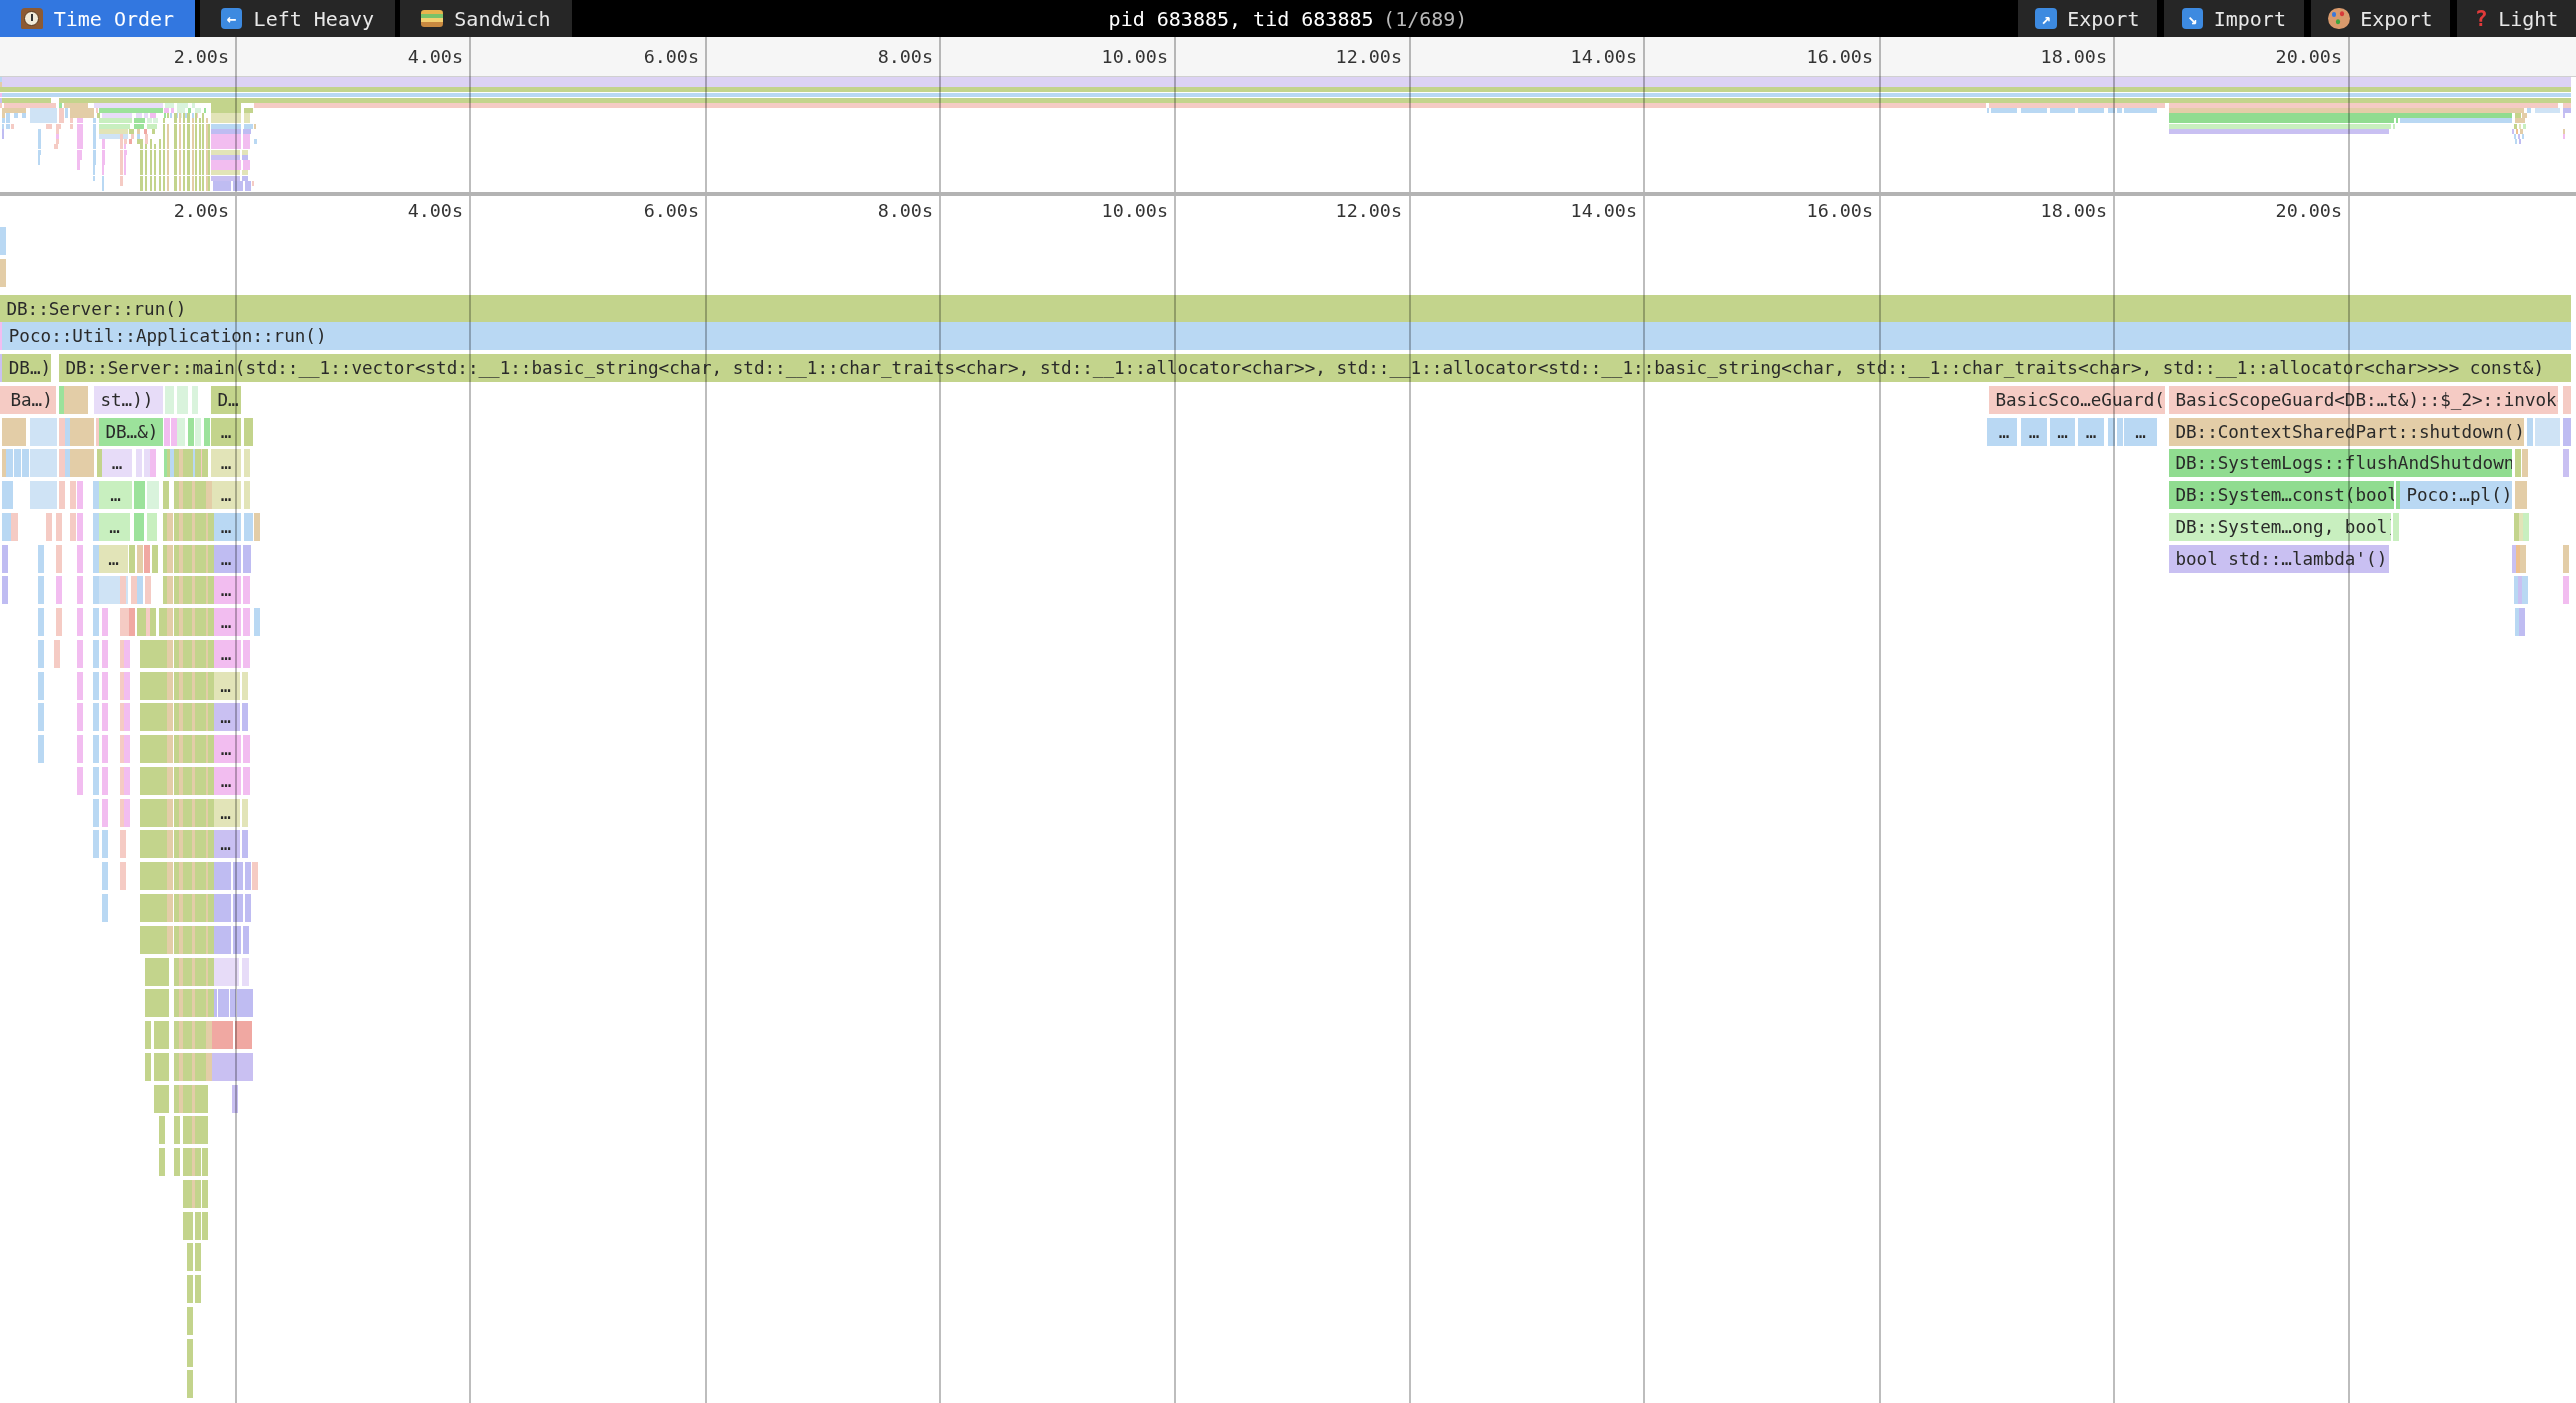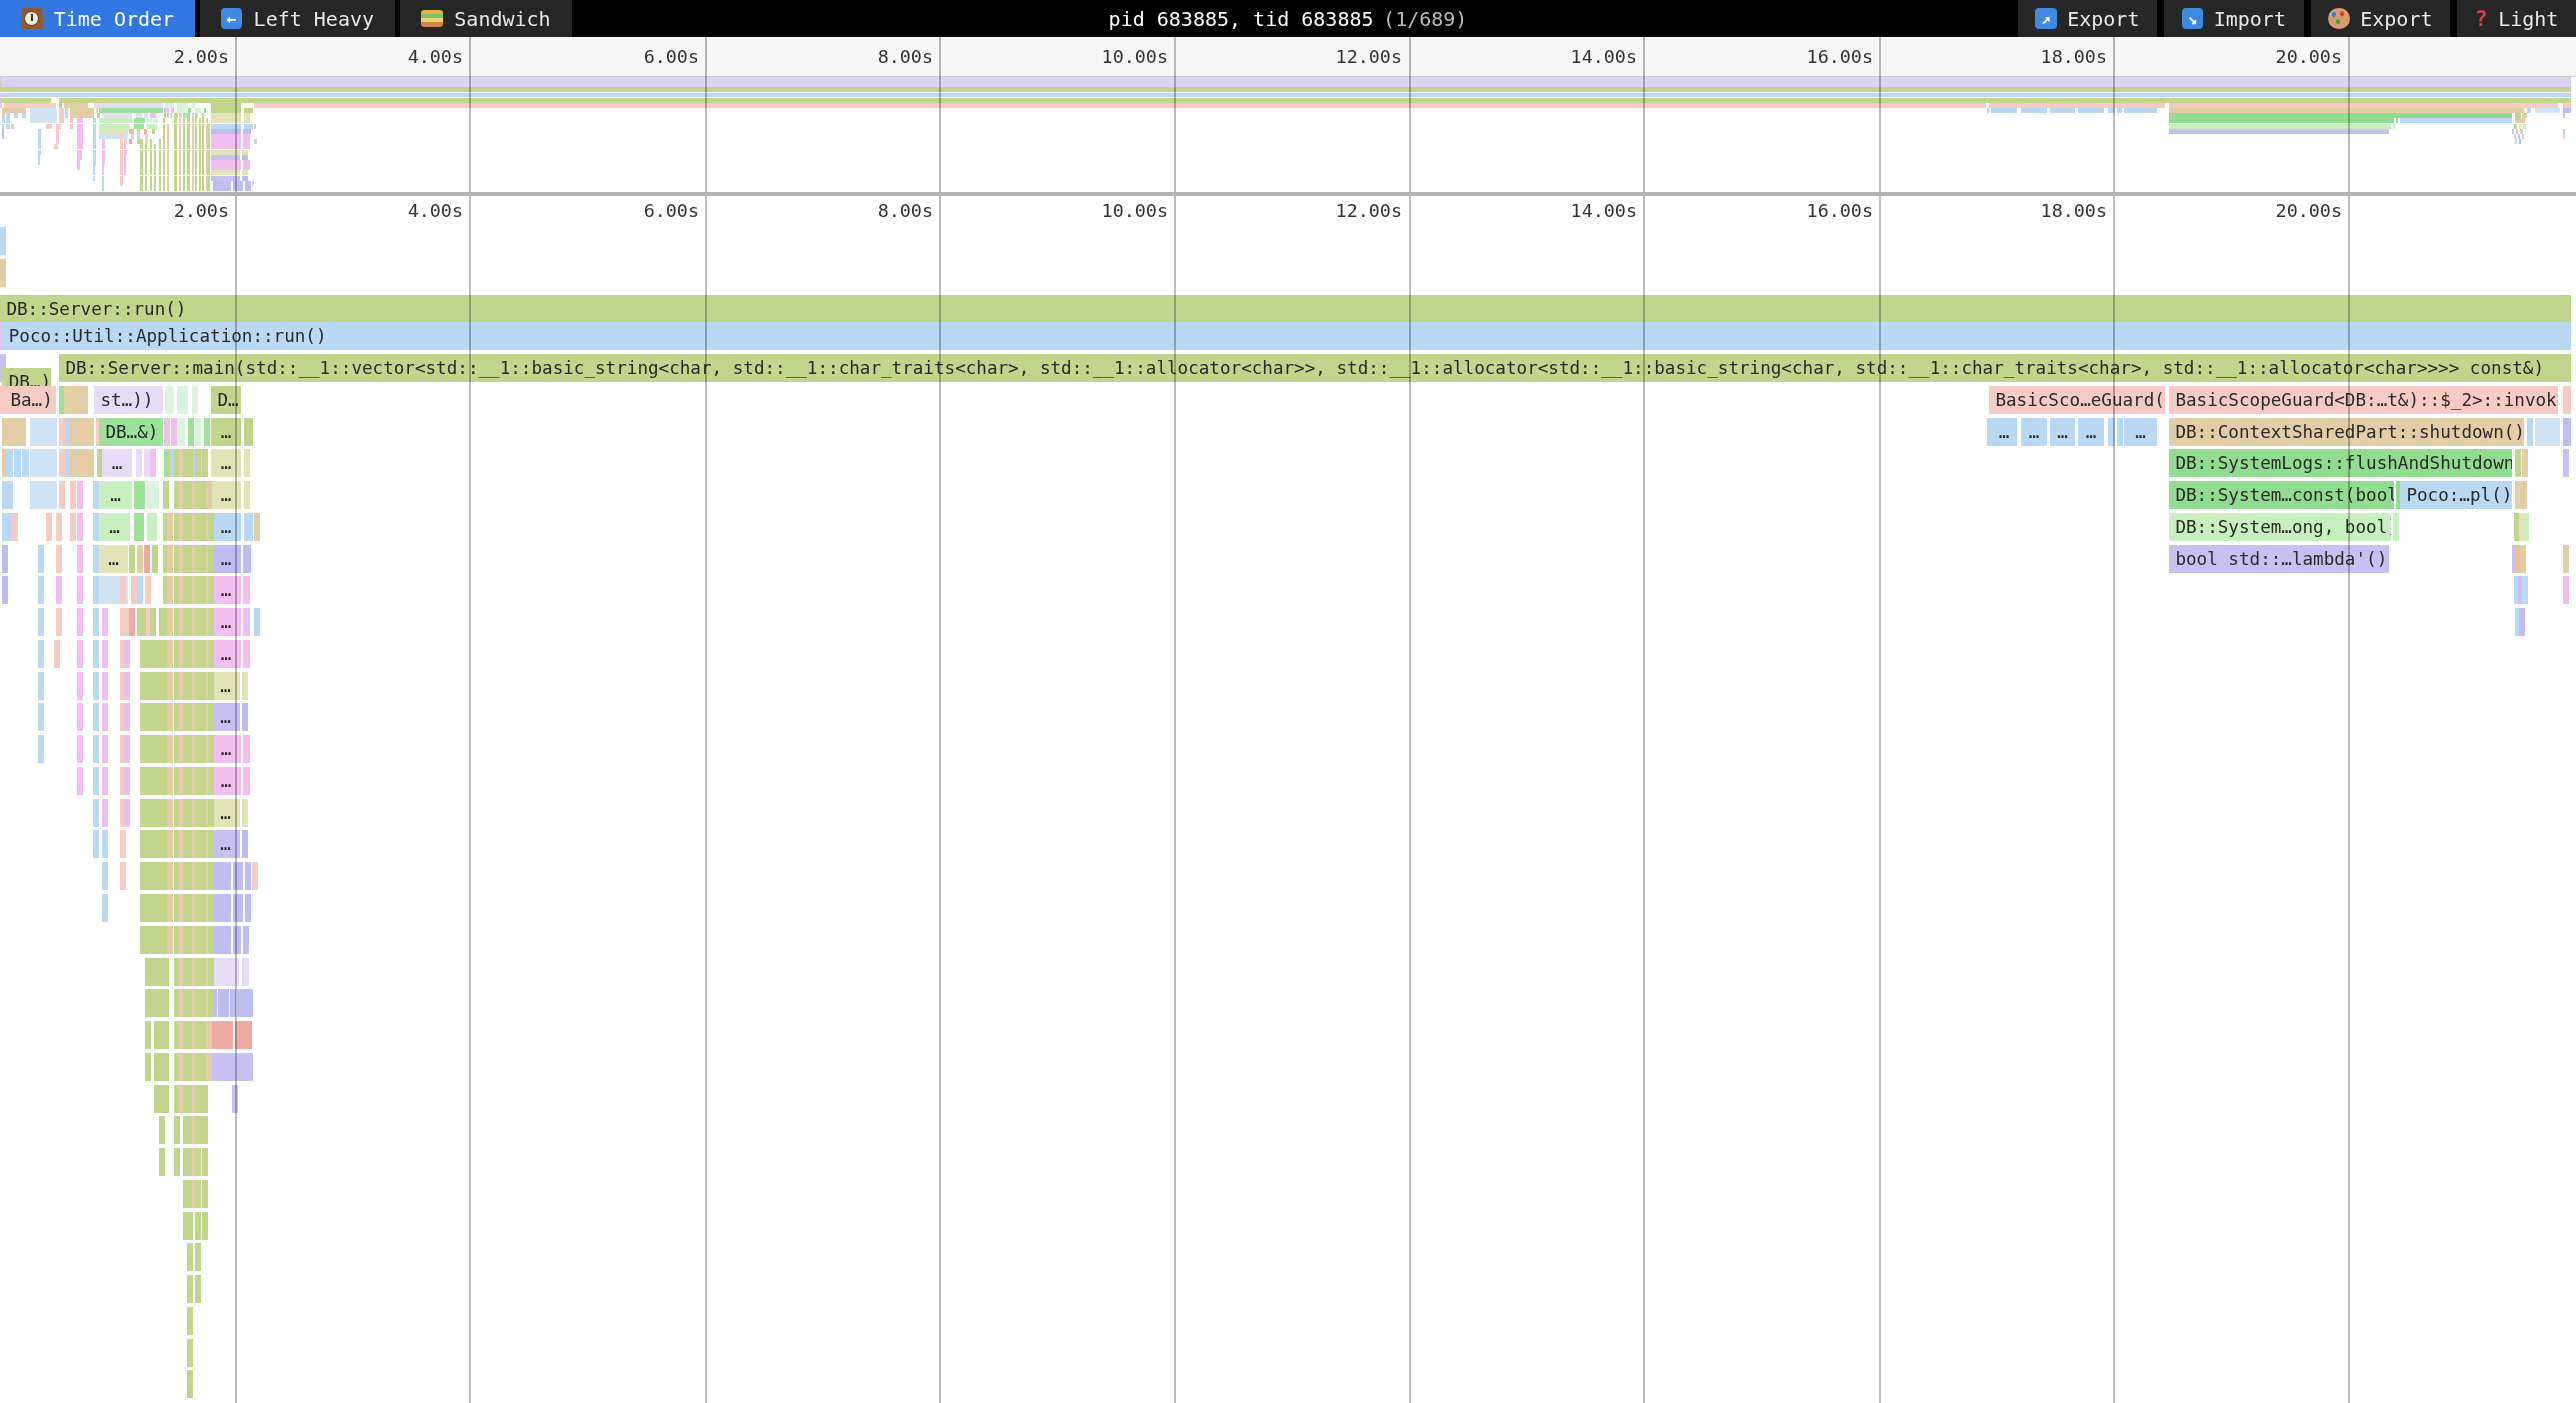--- a/index.html
+++ b/index.html
@@ -534,21 +534,21 @@
     </div>
   <div id="divider"></div>
   <div id="main-ruler"></div>
   <div id="flame">
       <div class="frame" style="left: 0px; top: 0px; width: 2.4px; height: 28px; background: rgb(185, 216, 243);"></div>
       <div class="frame" style="left: 0px; top: 32px; width: 2.4px; height: 28px; background: rgb(227, 205, 167);"></div>
       <div class="frame" style="left: 0px; top: 68px; width: 2571px; height: 44px; background: rgb(195, 212, 140);">DB::Server::run()</div>
       <div class="frame" style="left: 0px; top: 95px; width: 2.4px; height: 28px; background: rgb(242, 189, 240);"></div>
       <div class="frame" style="left: 2.4px; top: 95px; width: 2569px; height: 28px; background: rgb(185, 216, 243);">Poco::Util::Application::run()</div>
       <div class="frame" style="left: 0px; top: 127px; width: 1.6px; height: 28px; background: rgb(201, 192, 242);"></div>
-      <div class="frame" style="left: 2.4px; top: 141px; width: 49px; height: 28px; background: rgb(195, 212, 140);">DB…)</div>
+      <div class="frame" style="left: 2.4px; top: 127px; width: 49px; height: 28px; background: rgb(195, 212, 140);">DB…)</div>
       <div class="frame" style="left: 59px; top: 127px; width: 2512px; height: 28px; background: rgb(195, 212, 140);">DB::Server::main(std::__1::vector&lt;std::__1::basic_string&lt;char, std::__1::char_traits&lt;char&gt;, std::__1::allocator&lt;char&gt;&gt;, std::__1::allocator&lt;std::__1::basic_string&lt;char, std::__1::char_traits&lt;char&gt;, std::__1::allocator&lt;char&gt;&gt;&gt;&gt; const&amp;)</div>
       <div class="frame" style="left: 0px; top: 159px; width: 1.6px; height: 28px; background: rgb(245, 203, 196);"></div>
       <div class="frame" style="left: 4px; top: 159px; width: 52px; height: 28px; background: rgb(245, 203, 196);">Ba…)</div>
       <div class="frame" style="left: 59px; top: 159px; width: 3.2px; height: 28px; background: rgb(156, 226, 155);"></div>
       <div class="frame" style="left: 64px; top: 159px; width: 24px; height: 28px; background: rgb(227, 205, 167);"></div>
       <div class="frame" style="left: 94px; top: 159px; width: 69px; height: 28px; background: rgb(231, 220, 248);">st…))</div>
       <div class="frame" style="left: 165px; top: 159px; width: 8.8px; height: 28px; background: rgb(217, 243, 220);"></div>
       <div class="frame" style="left: 177px; top: 159px; width: 11.2px; height: 28px; background: rgb(217, 243, 220);"></div>
       <div class="frame" style="left: 192px; top: 159px; width: 3.2px; height: 28px; background: rgb(217, 243, 220);"></div>
       <div class="frame" style="left: 211px; top: 159px; width: 30px; height: 28px; background: rgb(195, 212, 140);">D…</div>

